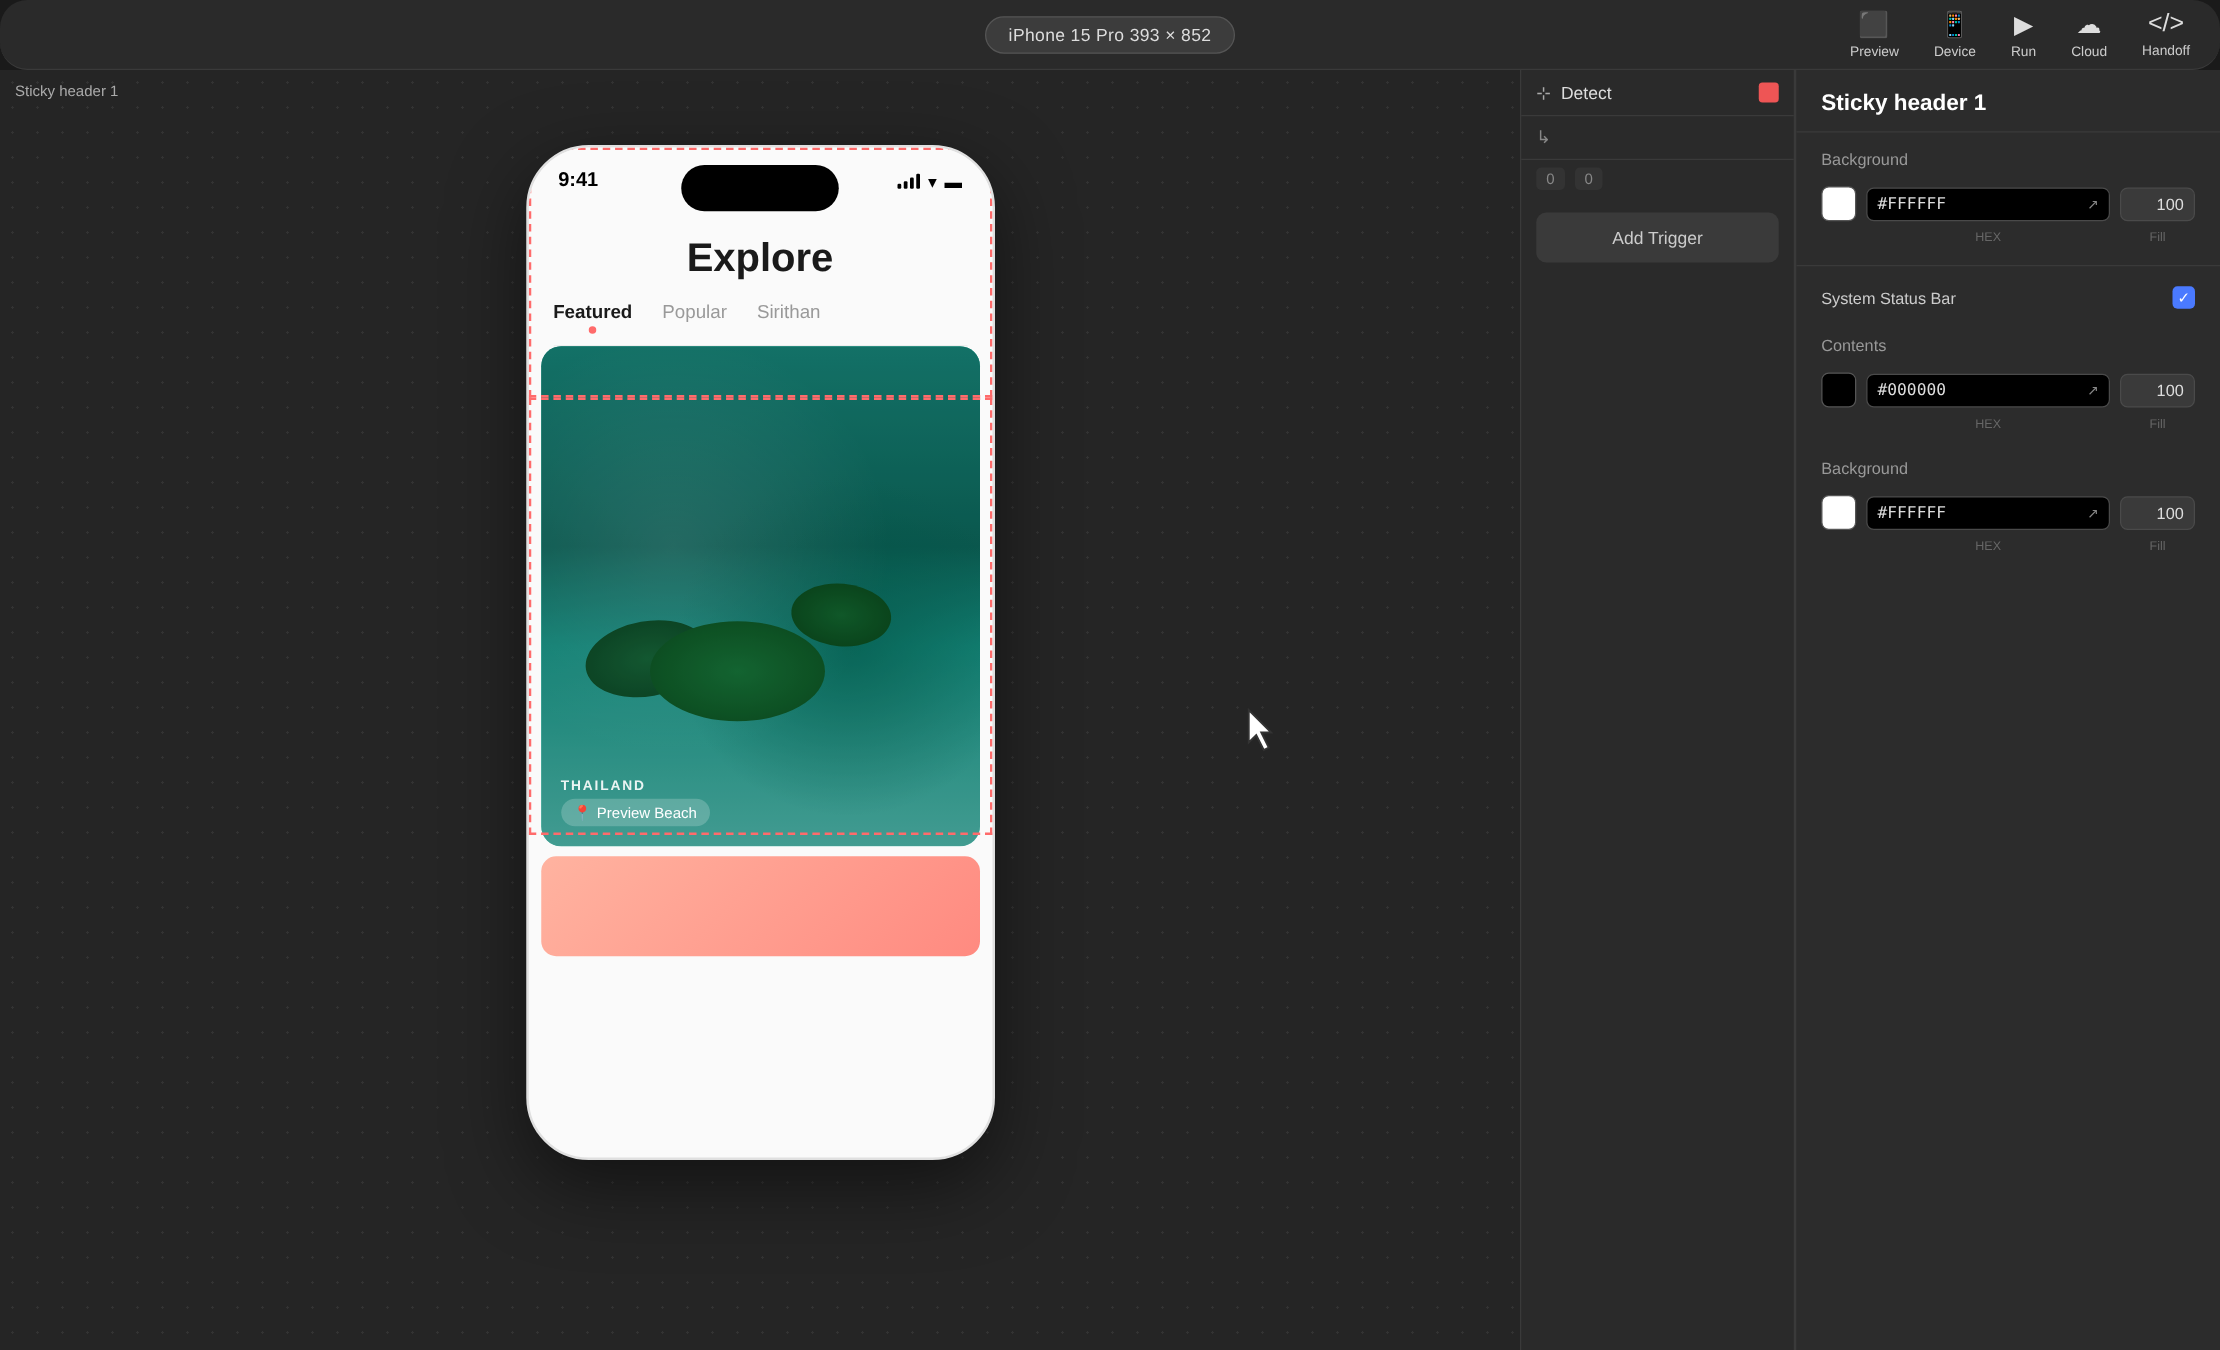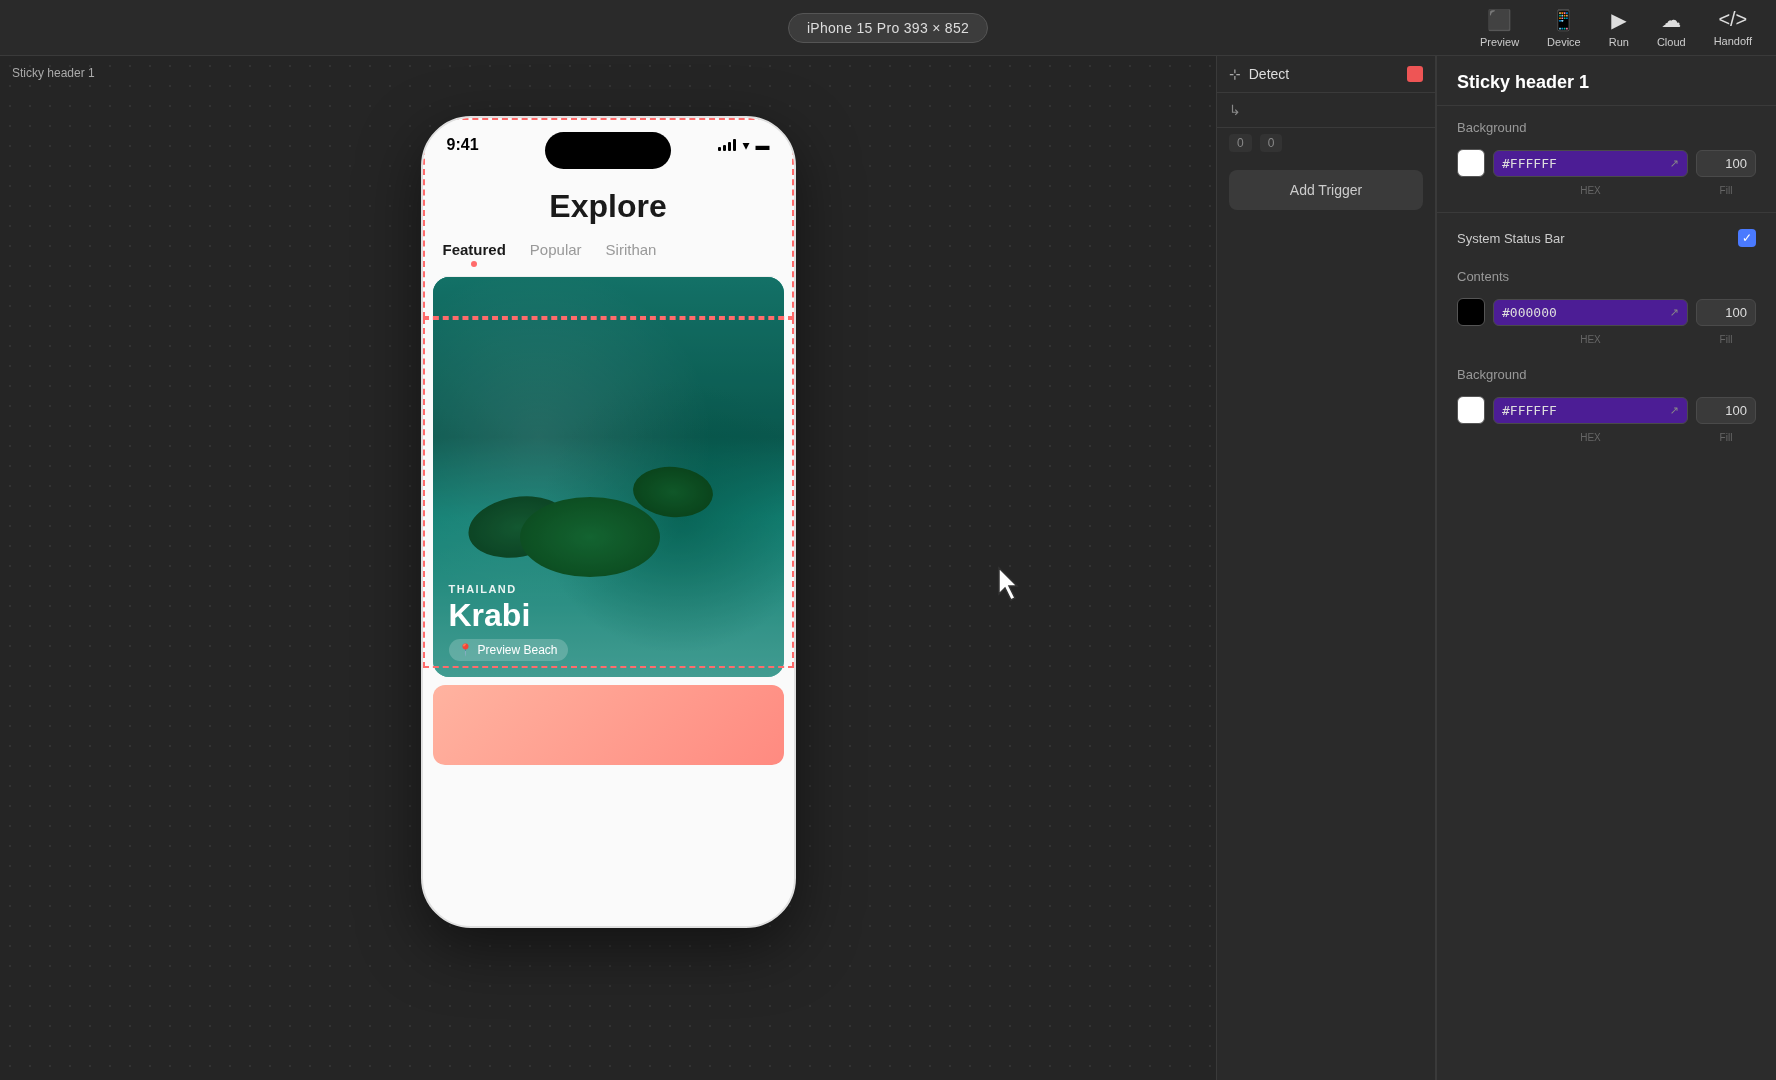--- a/index.html
+++ b/index.html
@@ -17,20 +17,21 @@
     
     .toolbar {
       background: #2a2a2a;
       border-bottom: 1px solid #3a3a3a;
       height: 56px;
       display: flex;
       align-items: center;
       justify-content: center;
       position: relative;
       flex-shrink: 0;
+      border-radius: 22px;
     }
 
     .device-label {
       background: #3c3c3c;
       border: 1px solid #555;
       border-radius: 20px;
       padding: 6px 18px;
       font-size: 14px;
       color: #ddd;
       letter-spacing: 0.3px;
@@ -460,21 +461,21 @@
       border: 1px solid #555;
       flex-shrink: 0;
       cursor: pointer;
     }
 
     .color-swatch.white { background: #ffffff; }
     .color-swatch.black { background: #000000; }
 
     .color-hex-input {
       flex: 1;
-      background: #4c1d95;
+      background: #000000;
       border: 1px solid #4a4a4a;
       border-radius: 6px;
       color: #ddd;
       font-size: 13px;
       padding: 5px 8px;
       display: flex;
       align-items: center;
       justify-content: space-between;
     }
 
@@ -609,21 +610,20 @@
 
         <div class="card-image">
           <div class="card-image-inner">
             <div class="island-1"></div>
             <div class="island-2"></div>
             <div class="island-3"></div>
             <div class="water-overlay"></div>
           </div>
           <div class="card-info">
             <div class="card-country">THAILAND</div>
-            <div class="card-city">Krabi</div>
             <div class="card-location">
               <span class="location-pin">📍</span>
               <span class="card-location-text">Preview Beach</span>
             </div>
           </div>
         </div>
 
         <div class="card-thumb"></div>
 
         <div class="phone-selection-overlay"></div>

